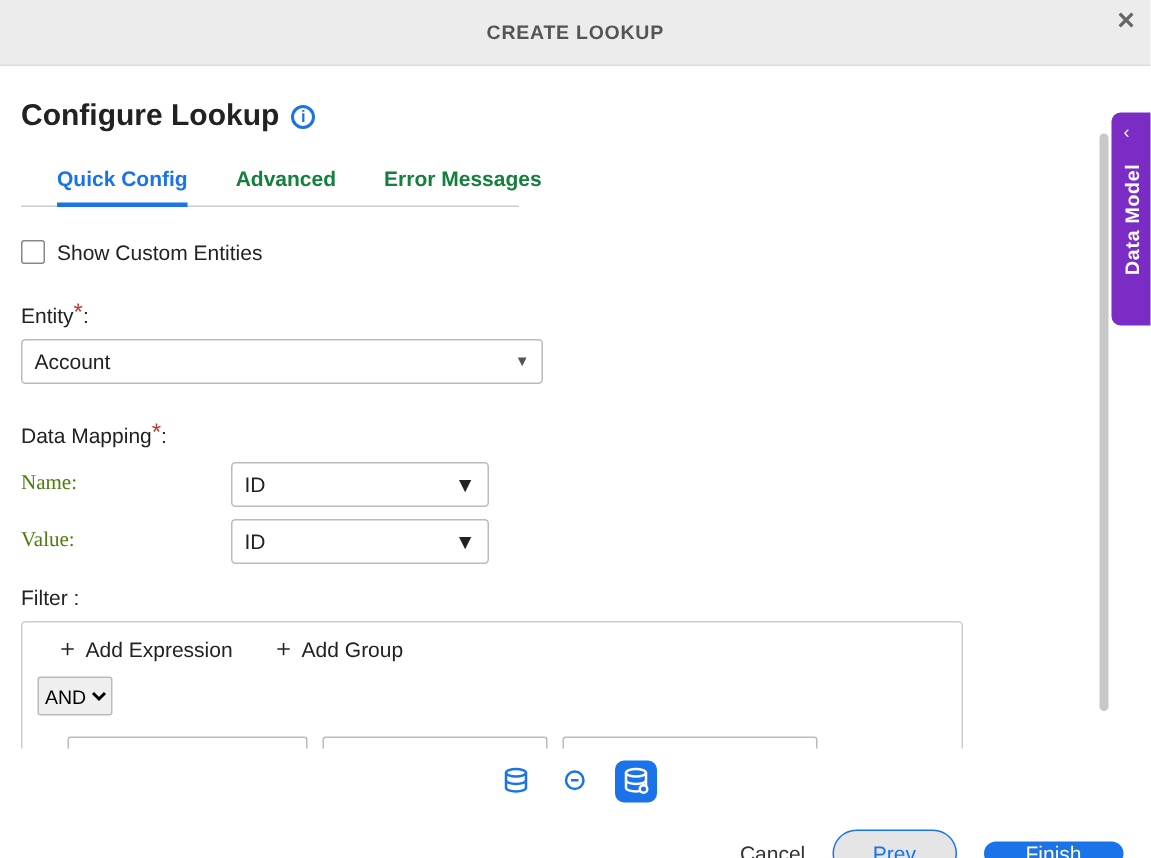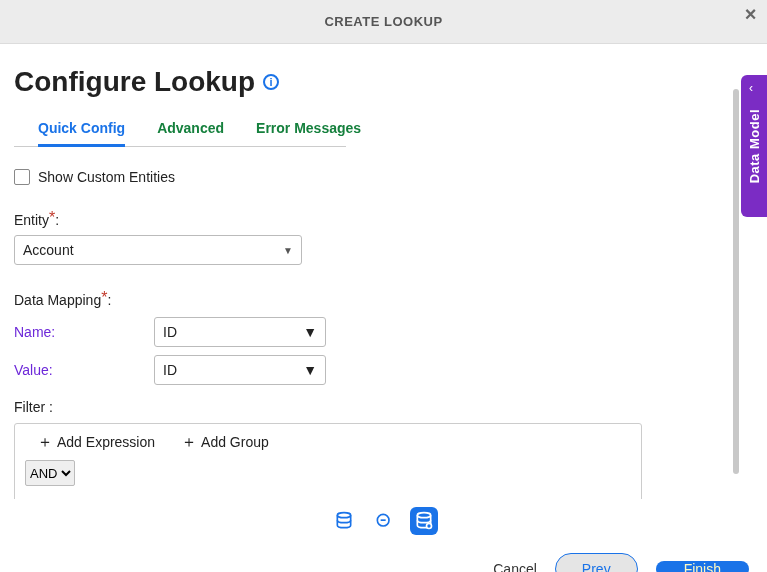--- a/index.html
+++ b/index.html
@@ -1,34 +1,34 @@
 <!DOCTYPE html>
 <html><head>
 <meta charset="utf-8">
 <style>
   * { box-sizing: border-box; }
   html, body { margin:0; padding:0; width:767px; height:572px; font-family: Arial, Helvetica, sans-serif; font-size:14px; color:#222; background:#fff; }
   .title-bar { height:44px; background:#ececec; border-bottom:1px solid #dcdcdc; display:flex; align-items:center; justify-content:center; position:relative; font-size:13px; letter-spacing:0.5px; color:#555; font-weight:600; }
   .title-bar .close { position:absolute; right:10px; top:4px; font-size:20px; color:#666; cursor:pointer; line-height:20px; }
   .content { padding:12px 14px 0 14px; position:relative; height:455px; overflow:hidden; }
   .heading-row { display:flex; align-items:center; gap:8px; margin-top:10px; }
-  .heading-row h2 { margin:0; font-size:28px; font-weight:600; }
+  .heading-row h2 { margin:0; font-size:20px; font-weight:600; }
   .info-icon { width:16px; height:16px; border:2px solid #1a73e8; border-radius:50%; color:#1a73e8; font-size:11px; font-weight:bold; display:flex; align-items:center; justify-content:center; }
   .tabs { display:flex; gap:32px; margin-top:16px; border-bottom:0;margin-left:24px; }
   .tab { padding:6px 0 8px 0; font-size:14px; font-weight:600; color:#15803d; cursor:pointer; }
   .tab.active { color:#1a73e8; border-bottom:3px solid #1a73e8; }
   .tab-underline { border-bottom:1px solid #ccc; width:332px; margin-top:-1px; }
   .checkbox-row { display:flex; align-items:center; gap:8px; margin-top:22px; }
   .checkbox { width:16px; height:16px; border:1.5px solid #888; border-radius:2px; display:inline-block; }
   .field-label { margin-top:26px; font-size:14px; color:#222; }
   .req { color:#c0392b; font-size:16px; position:relative; top:-2px; }
-  .select { margin-top:6px; width:288px; height:30px; border:1px solid #bbb; border-radius:3px; display:flex; align-items:center; justify-content:space-between; padding:0 8px; font-size:14px; color:#222; background:#fff; }
+  .select { margin-top:6px; width:348px; height:30px; border:1px solid #bbb; border-radius:3px; display:flex; align-items:center; justify-content:space-between; padding:0 8px; font-size:14px; color:#222; background:#fff; }
   .select .caret { font-size:10px; color:#555; }
   .map-row { display:flex; align-items:center; gap:10px; margin-top:8px; }
-  .map-row .lab { width:130px; font-size:14px; color:#6d28d9; }
+  .map-row .lab { width:130px; font-size:14px; color:#4d7c0f;font-family:Liberation Serif, serif; }
   .select-sm { width:172px; height:30px; border:1px solid #bbb; border-radius:3px; display:flex; align-items:center; justify-content:space-between; padding:0 8px; font-size:14px; background:#fff; }
   .filter-label { margin-top:14px; font-size:14px; }
   .filter-box { margin-top:8px; width:628px; border:1px solid #ccc; border-radius:3px; padding:10px 10px 12px 10px; }
   .filter-actions { display:flex; gap:26px; margin-left:12px; }
   .filter-action { display:flex; align-items:center; gap:4px; font-size:14px; color:#222; cursor:pointer; }
   .plus { font-size:16px; line-height:14px; }
   .andor { margin-top:10px; }
   .andor select { height:26px; border:1px solid #bbb; border-radius:2px; font-size:13px; }
   .cond-row { display:flex; align-items:center; gap:10px; margin-top:14px; margin-left:20px; }
   .cond-sel { height:30px; border:1px solid #bbb; border-radius:2px; font-size:14px; padding:0 4px; background:#fff; }

